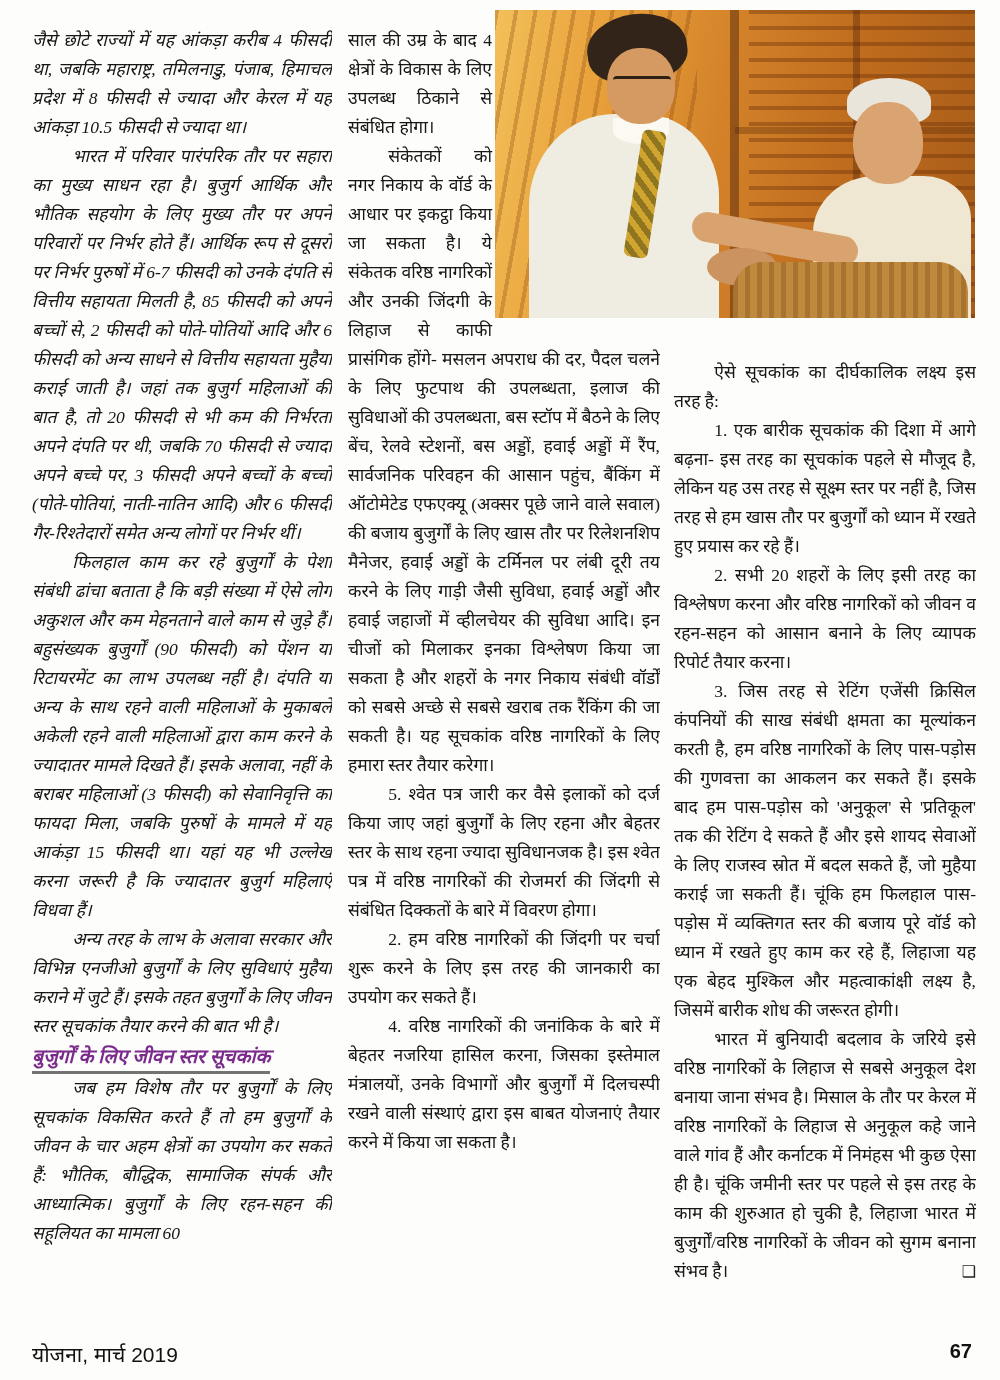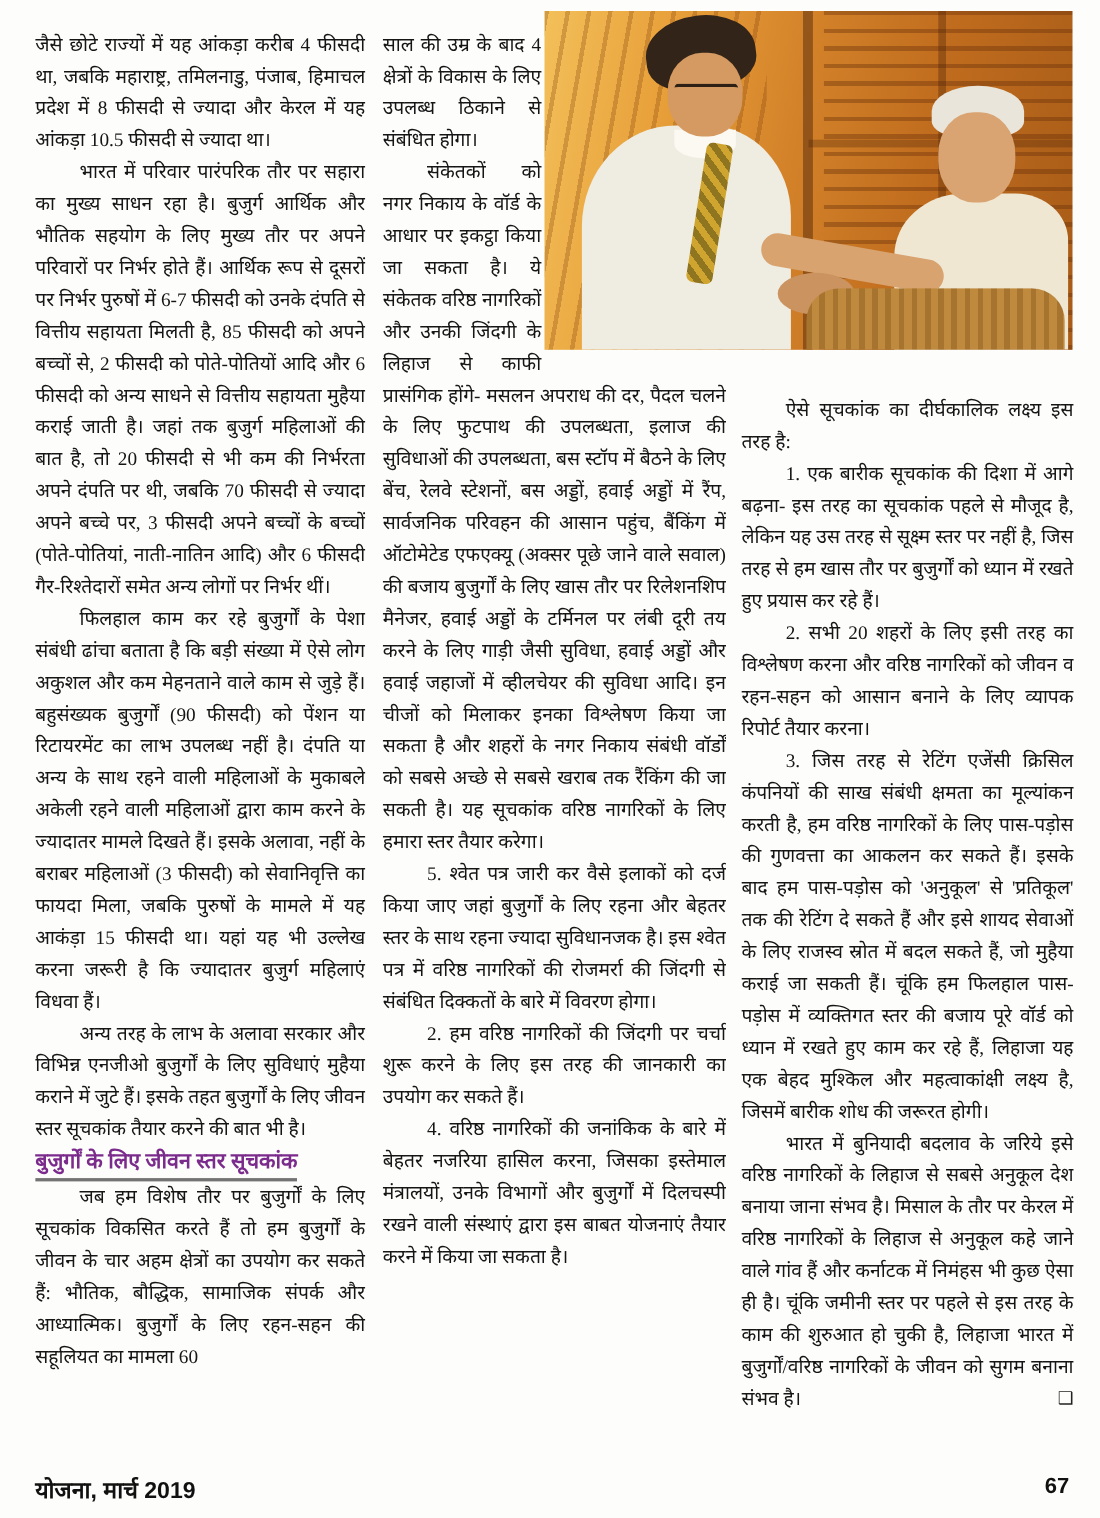--- a/index.html
+++ b/index.html
@@ -10,21 +10,21 @@
     font-family:"Liberation Serif","DejaVu Serif",serif;
     color:#151515;
     overflow:hidden;
   }
   .col{
     position:absolute;top:26px;
     font-size:17.5px;line-height:29px;
     text-align:justify;
     overflow:hidden;
   }
-  .col1{left:32px;width:300px;height:1288px;}
+  .col1{left:32px;width:300px;height:1288px;font-style:italic;}
   .col2{left:348px;width:312px;height:1288px;}
   .col3{left:674px;width:302px;height:1288px;margin-top:32px;}
   .col p{margin:0;}
   .indent{text-indent:2.3em;}
   .noindent{text-indent:0;}
   
   .photo-float-spacer{float:right;width:168px;height:296px;}
   .col3-top-spacer{height:300px;}
   .subhead{
     display:inline-block;
@@ -65,21 +65,21 @@
   .ph-man2-shirt{left:318px;top:166px;width:158px;height:142px;border-radius:40% 30% 0 0;background:#efe7d2;}
   .ph-arm{left:196px;top:214px;width:168px;height:30px;border-radius:16px;background:#d8a36e;transform:rotate(10deg);}
   .ph-hands{left:212px;top:238px;width:70px;height:38px;border-radius:50%;background:#cb9360;}
   .ph-chair{left:238px;top:252px;width:235px;height:56px;border-radius:30px 30px 0 0;
     background:#c08a3e;
     background-image:repeating-linear-gradient(90deg,rgba(120,75,20,.35) 0 5px,transparent 5px 12px);}
   
   .footer-left{
     position:absolute;left:32px;top:1340px;
     font-family:"Liberation Sans","DejaVu Sans",sans-serif;
-    font-weight:bold;font-size:21px;color:#111;
+    font-weight:normal;font-size:21px;color:#111;
   }
   .footer-right{
     position:absolute;right:28px;top:1340px;
     font-family:"Liberation Sans","DejaVu Sans",sans-serif;
     font-weight:bold;font-size:20px;color:#111;
   }
 </style>
 </head>
 <body>
 

